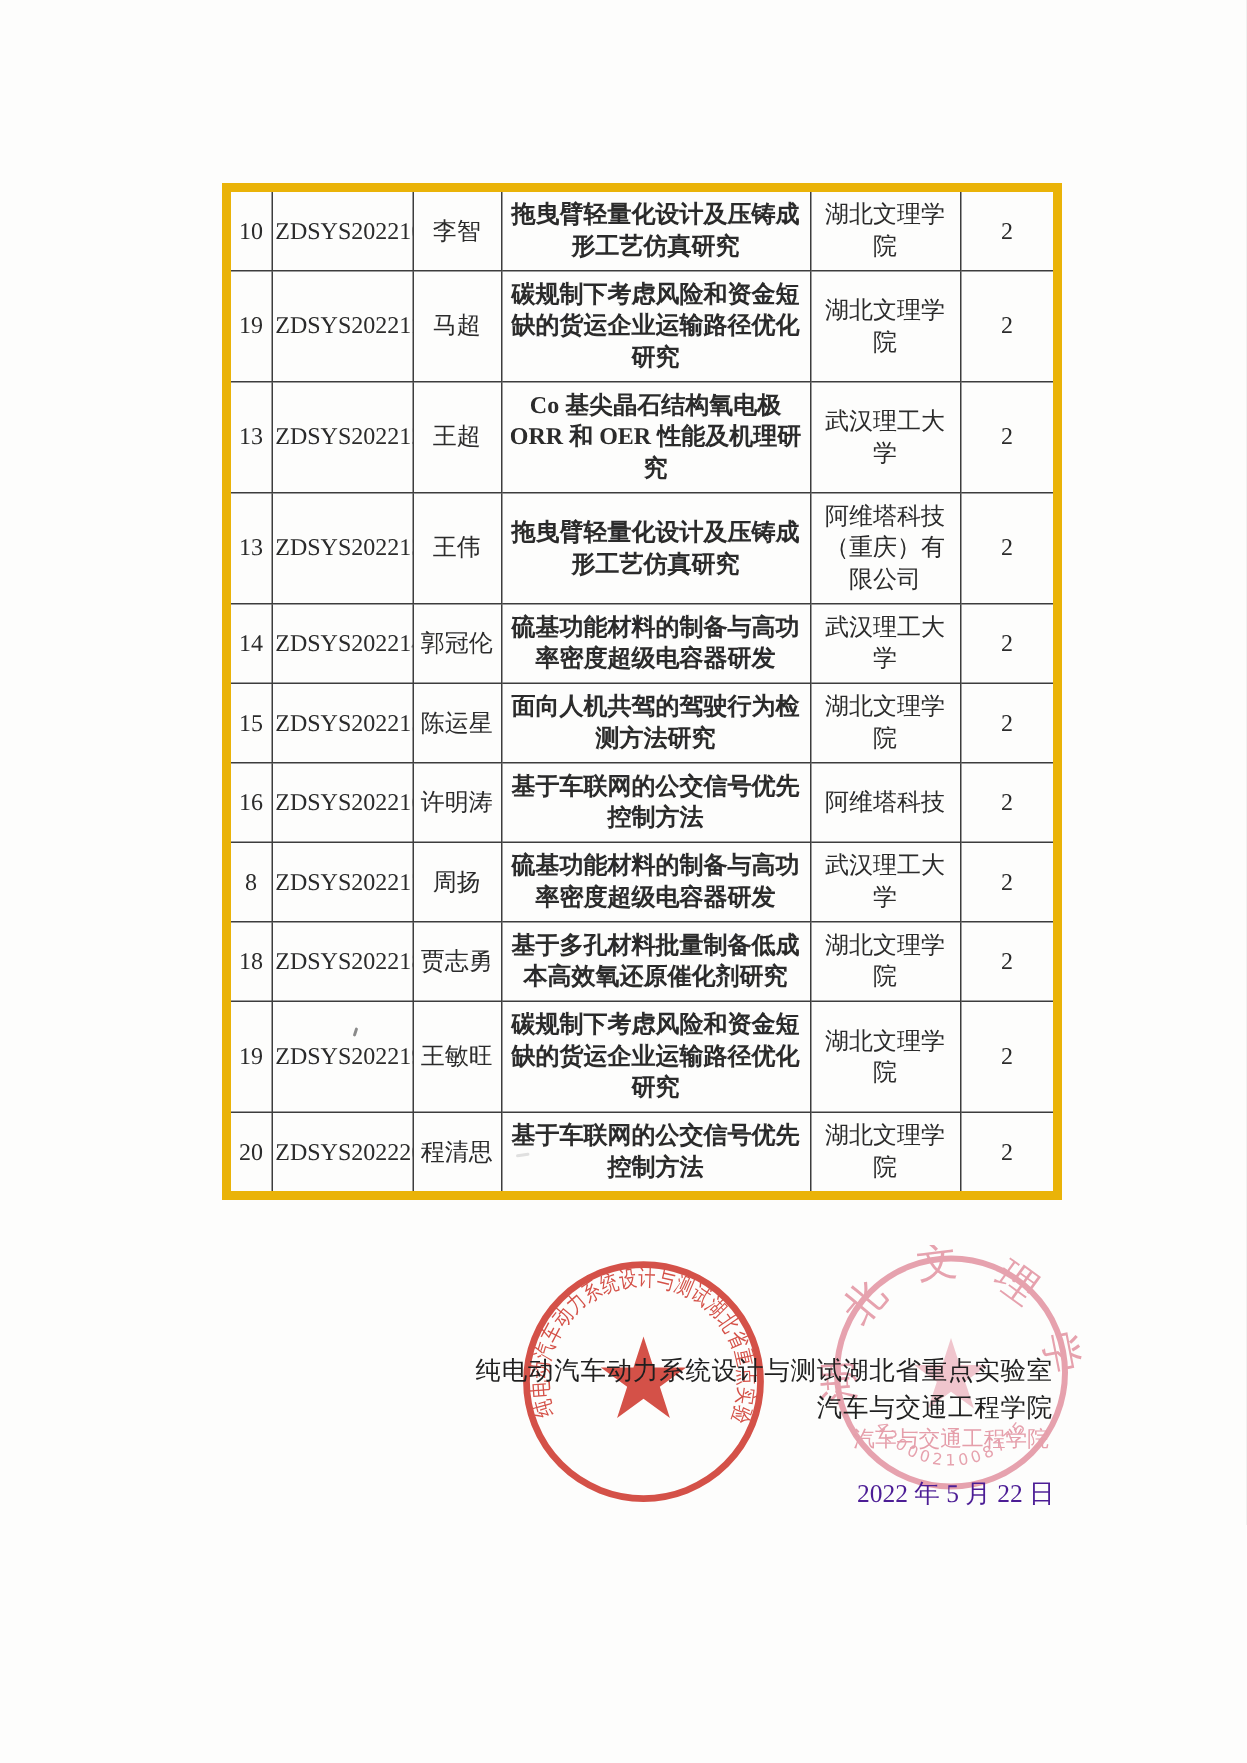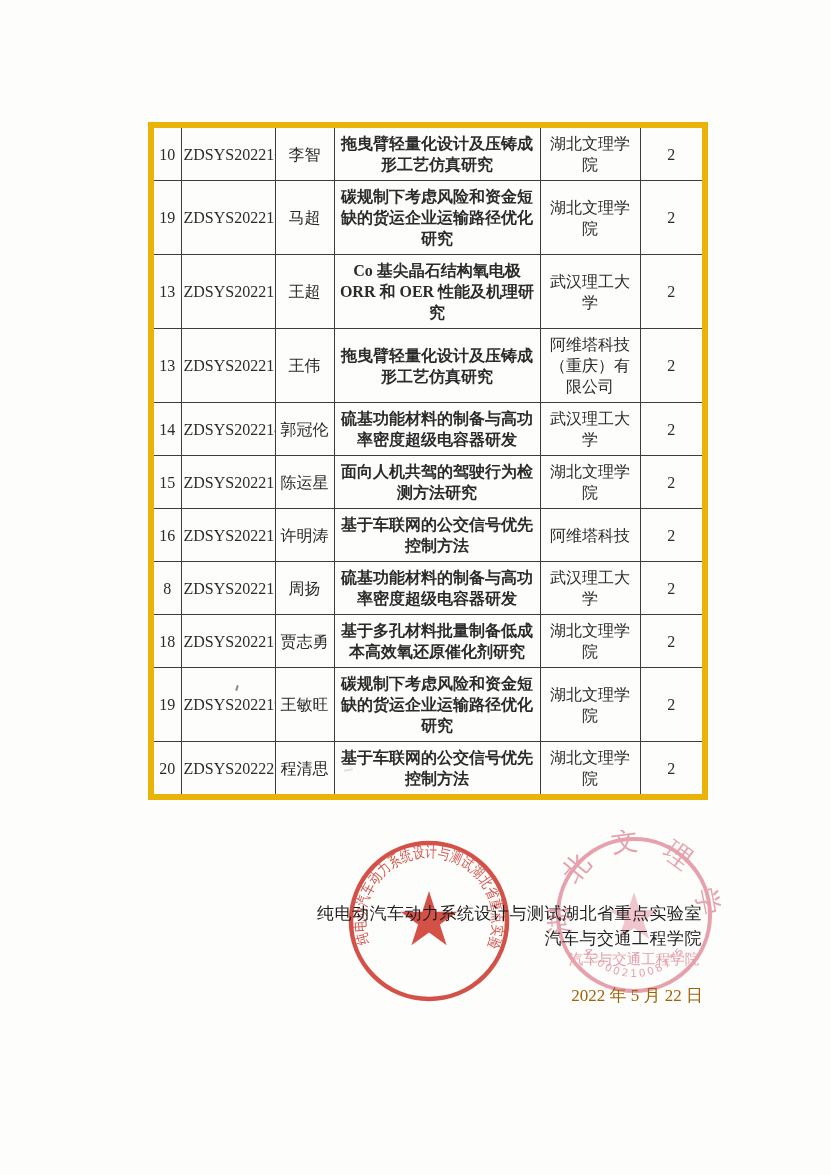--- a/index.html
+++ b/index.html
@@ -55,21 +55,21 @@
     color: #1f1f1f;
     letter-spacing: 0.5px;
   }
   .date-line {
     position: absolute;
     left: 450px;
     top: 984px;
     width: 253px;
     text-align: right;
     font-size: 17px;
-    color: #a16207;
+    color: #4c1d95;
   }
 
   
   .stamp { position: absolute; pointer-events: none; }
   .stamp-left  { left: 338px; top: 835px; }
   .stamp-right { left: 547px; top: 830px; }
 
   
   .speck {
     position: absolute;

